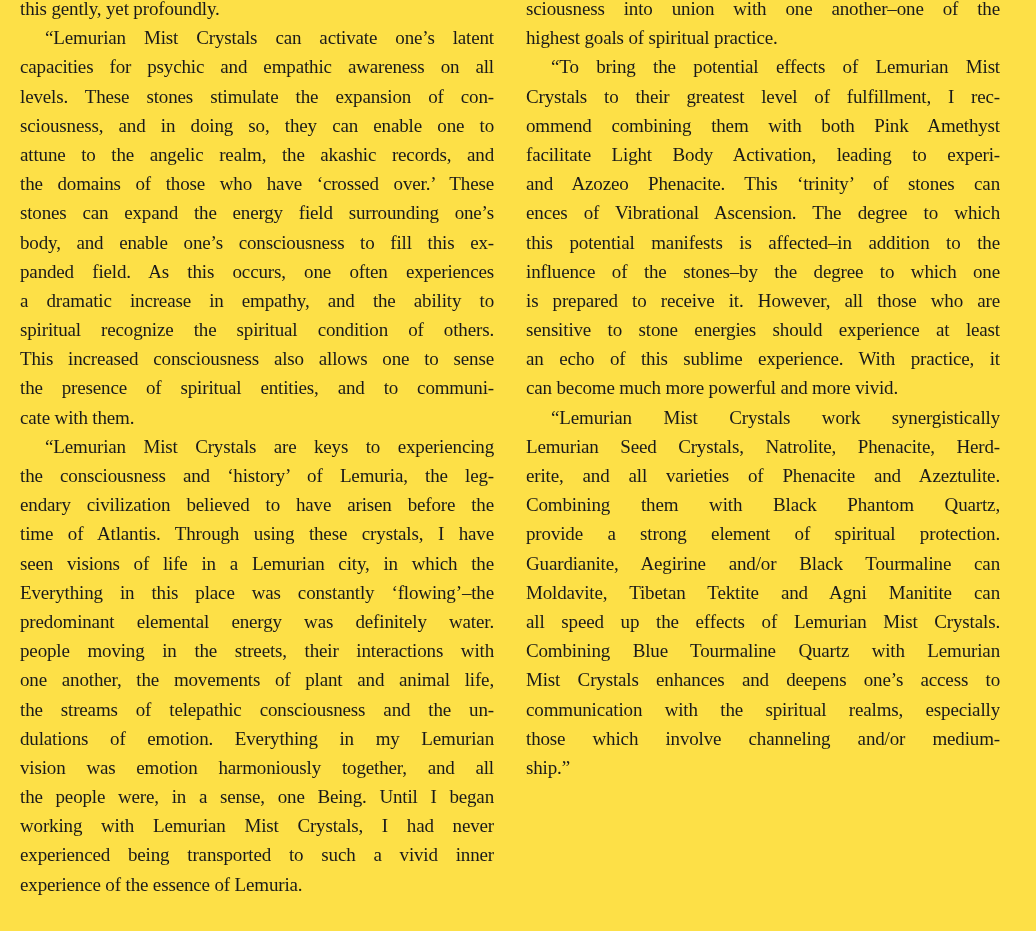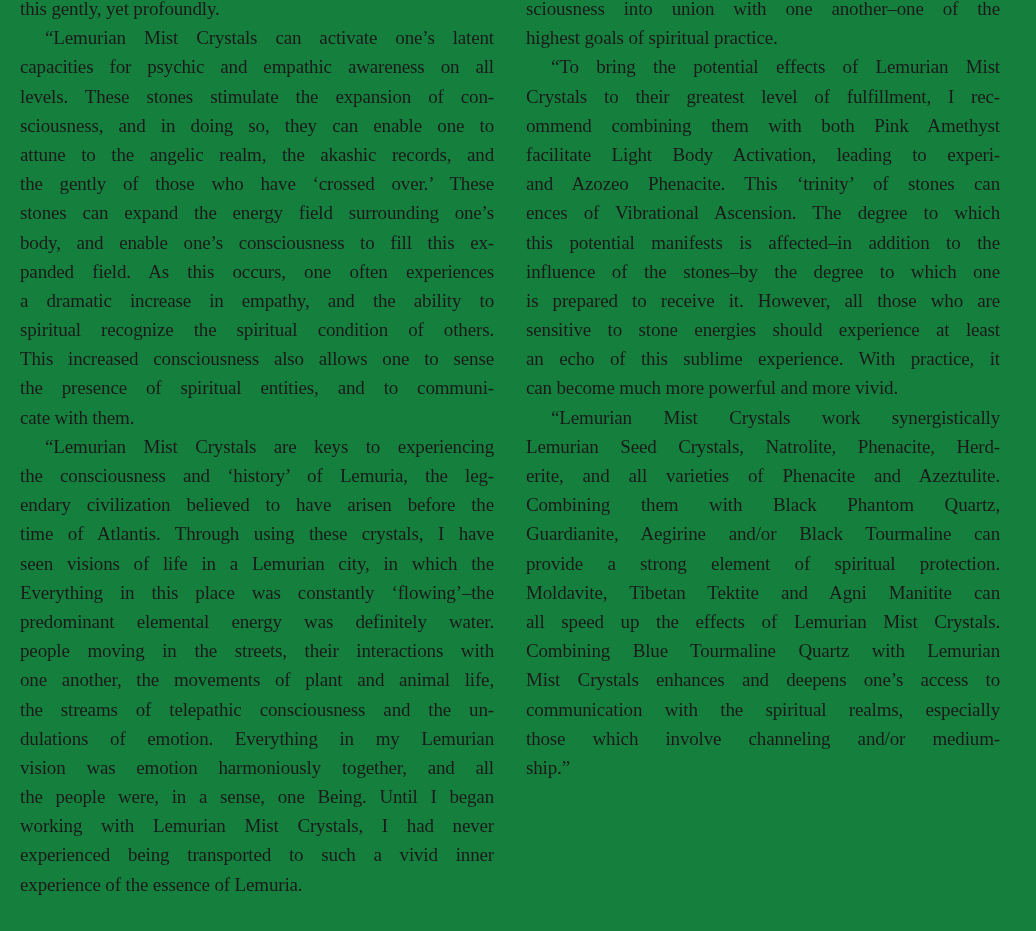--- a/index.html
+++ b/index.html
@@ -4,21 +4,21 @@
 <style>
   html, body {
     margin: 0;
     padding: 0;
     background: #ffffff;
   }
   .page {
     position: relative;
     width: 1036px;
     height: 931px;
-    background: #15803d;
+    background: #fde047;
     overflow: hidden;
     font-family: "Liberation Serif", "DejaVu Serif", serif;
     color: #1a1a1a;
   }
   .column {
     position: absolute;
     top: -6px;
     width: 474px;
     font-size: 19px;
     line-height: 29.2px;
@@ -47,21 +47,21 @@
   <div class="column column-left">
       <div class="paragraph">
         <div class="line last">this gently, yet profoundly.</div>
       </div>
       <div class="paragraph">
         <div class="line indent">“Lemurian Mist Crystals can activate one’s latent</div>
         <div class="line">capacities for psychic and empathic awareness on all</div>
         <div class="line">levels. These stones stimulate the expansion of con-</div>
         <div class="line">sciousness, and in doing so, they can enable one to</div>
         <div class="line">attune to the angelic realm, the akashic records, and</div>
-        <div class="line">the gently of those who have ‘crossed over.’ These</div>
+        <div class="line">the domains of those who have ‘crossed over.’ These</div>
         <div class="line">stones can expand the energy field surrounding one’s</div>
         <div class="line">body, and enable one’s consciousness to fill this ex-</div>
         <div class="line">panded field. As this occurs, one often experiences</div>
         <div class="line">a dramatic increase in empathy, and the ability to</div>
         <div class="line">spiritual recognize the spiritual condition of others.</div>
         <div class="line">This increased consciousness also allows one to sense</div>
         <div class="line">the presence of spiritual entities, and to communi-</div>
         <div class="line last">cate with them.</div>
       </div>
       <div class="paragraph">
@@ -100,22 +100,22 @@
         <div class="line">is prepared to receive it. However, all those who are</div>
         <div class="line">sensitive to stone energies should experience at least</div>
         <div class="line">an echo of this sublime experience. With practice, it</div>
         <div class="line last">can become much more powerful and more vivid.</div>
       </div>
       <div class="paragraph">
         <div class="line indent">“Lemurian Mist Crystals work synergistically</div>
         <div class="line">Lemurian Seed Crystals, Natrolite, Phenacite, Herd-</div>
         <div class="line">erite, and all varieties of Phenacite and Azeztulite.</div>
         <div class="line">Combining them with Black Phantom Quartz,</div>
+        <div class="line">provide a strong element of spiritual protection.</div>
         <div class="line">Guardianite, Aegirine and/or Black Tourmaline can</div>
-        <div class="line">provide a strong element of spiritual protection.</div>
         <div class="line">Moldavite, Tibetan Tektite and Agni Manitite can</div>
         <div class="line">all speed up the effects of Lemurian Mist Crystals.</div>
         <div class="line">Combining Blue Tourmaline Quartz with Lemurian</div>
         <div class="line">Mist Crystals enhances and deepens one’s access to</div>
         <div class="line">communication with the spiritual realms, especially</div>
         <div class="line">those which involve channeling and/or medium-</div>
         <div class="line last">ship.”</div>
       </div>
     </div>
 </div>

